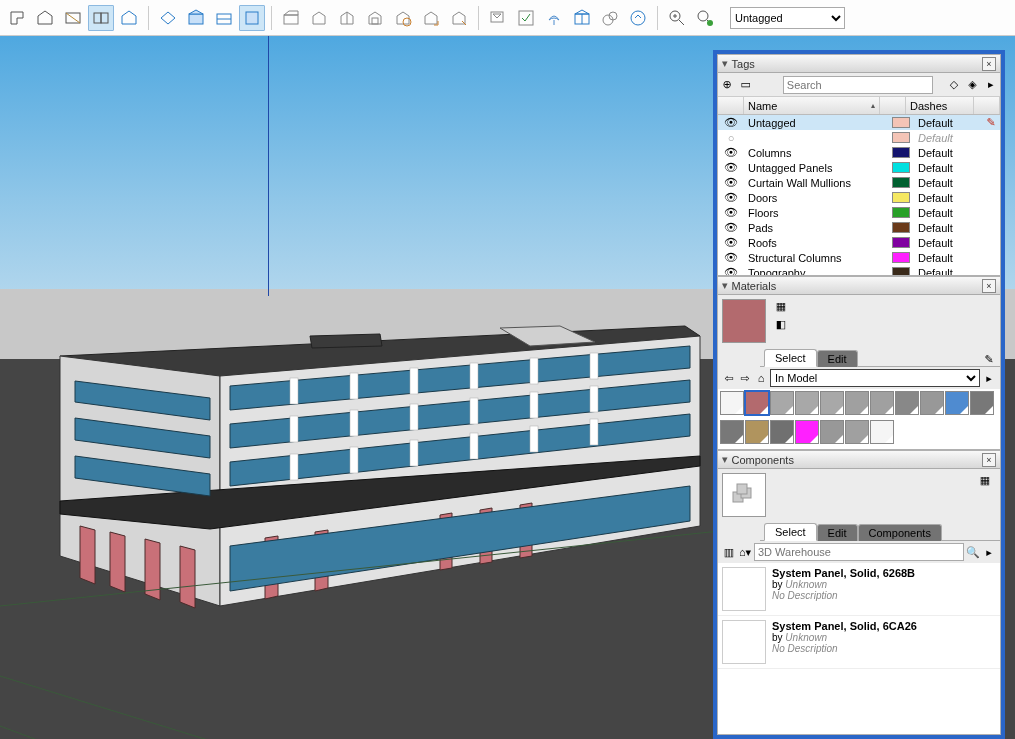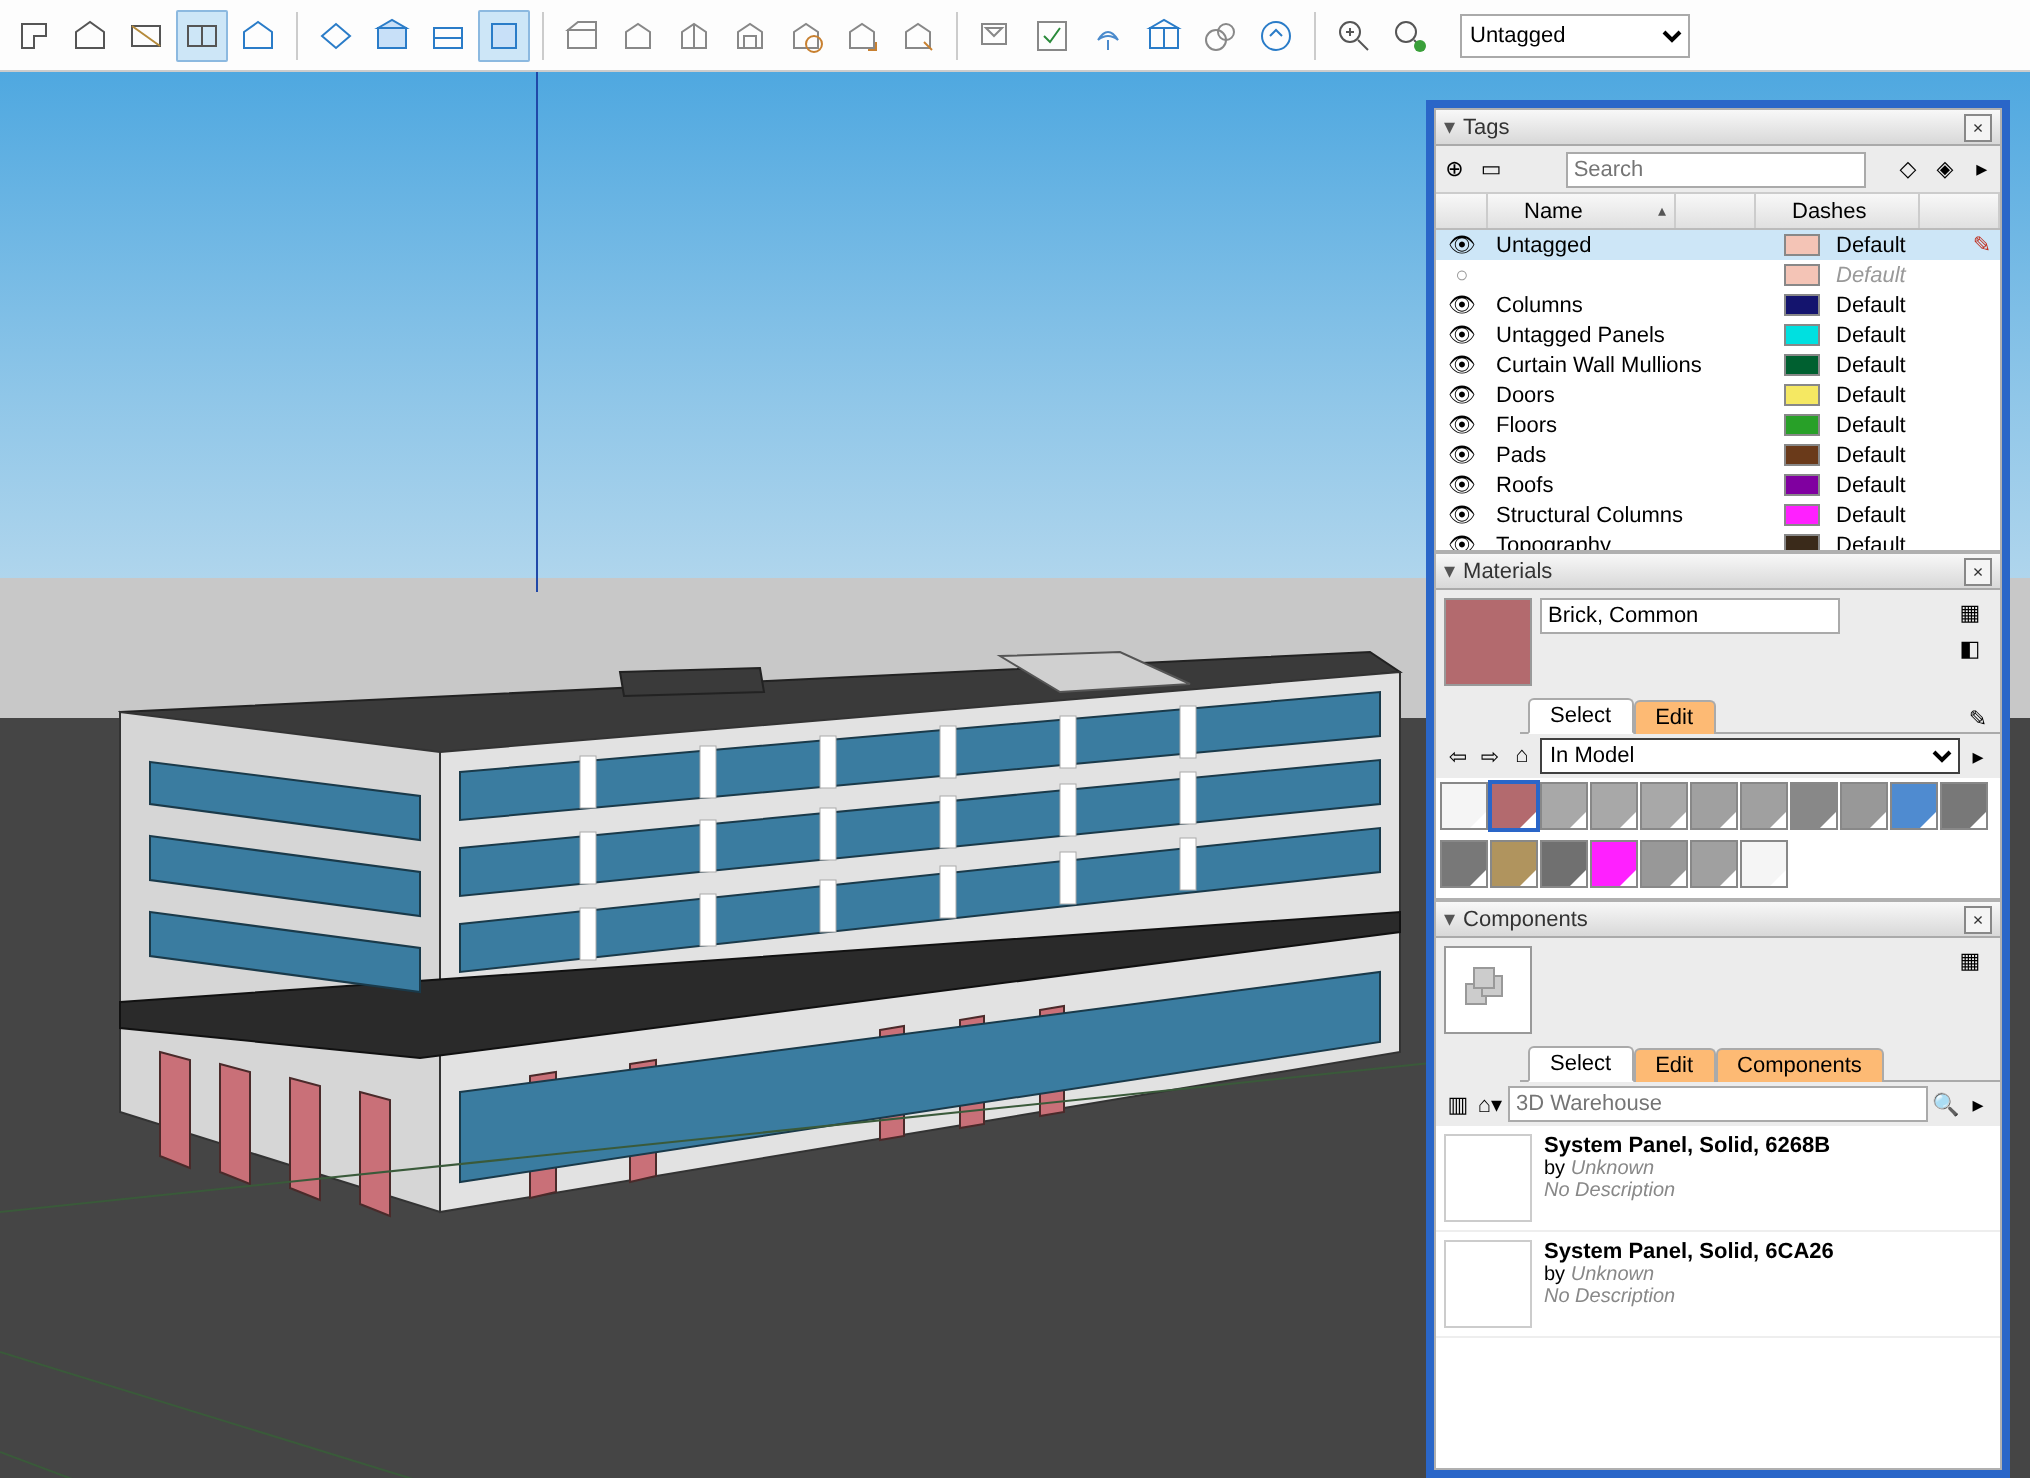--- a/index.html
+++ b/index.html
@@ -30,21 +30,21 @@
   .panel-header .spacer { flex: 1; }
   .panel-header .x { width: 14px; height: 14px; border: 1px solid #888; background: #f4f4f4; font-size: 9px; text-align: center; line-height: 12px; cursor: pointer; }
   
   .panel-body { background: #ececec; padding: 0; position: relative; }
   
   
   .tags-toolbar { height: 24px; display: flex; align-items: center; padding: 0 4px; gap: 8px; border-bottom: 1px solid #ccc; }
   .tags-toolbar input { flex: 0 0 120px; height: 18px; font-size: 11px; border: 1px solid #aaa; padding: 0 3px; background: #fff; margin-left: 24px; }
   .tags-toolbar .sp { flex: 1; }
   
-  .tags-header-row { height: 18px; background: linear-gradient(to bottom, #f8f8f8, #e0e0e0); border-bottom: 1px solid #bbb; display: flex; align-items: center; font-size: 11px; gap: 14px; }
+  .tags-header-row { height: 18px; background: linear-gradient(to bottom, #f8f8f8, #e0e0e0); border-bottom: 1px solid #bbb; display: flex; align-items: center; font-size: 11px; }
   .th-cell { border-right: 1px solid #ccc; padding: 0 4px; display: flex; align-items: center; height: 100%; }
   .th-eye { width: 26px; }
   .th-name { flex: 1; }
   .th-color { width: 26px; }
   .th-dash { width: 68px; }
   .th-edit { width: 26px; }
   .sort-arrow { margin-left: auto; font-size: 8px; color: #555; }
   
   .tags-list { background: #fff; height: 160px; overflow-y: auto; position: relative; }
   .tag-row { height: 15px; display: flex; align-items: center; padding: 0 0; font-size: 11px; }
@@ -57,21 +57,21 @@
   .tag-row.sel { background: #cde6f7; }
   .tag-row.dim { color: #999; font-style: italic; }
   
   
   .mat-top { display: flex; padding: 4px; gap: 4px; }
   .mat-preview { width: 44px; height: 44px; background: #b36a6e; border: 1px solid #999; }
   .mat-name-input { flex: 1; height: 18px; border: 1px solid #aaa; background: #fff; padding: 0 3px; font-size: 11px; }
   .mat-side-icons { width: 22px; display: flex; flex-direction: column; gap: 4px; align-items:center;}
   
   .sub-tabs { display: flex; height: 18px; margin-top: 2px; border-bottom: 1px solid #aaa; padding-left: 4px; gap: 0; align-items:flex-end;margin-left:42px;}
-  .tab { padding: 2px 10px; font-size: 11px; border: 1px solid #aaa; border-bottom: none; background: #fdba74; border-top-left-radius: 3px; border-top-right-radius: 3px; cursor: pointer; position: relative; top: 1px;}
+  .tab { padding: 2px 10px; font-size: 11px; border: 1px solid #aaa; border-bottom: none; background: #737373; border-top-left-radius: 3px; border-top-right-radius: 3px; cursor: pointer; position: relative; top: 1px;}
   .tab.active { background: #fff; border-bottom: 1px solid #fff;}
   .eyedrop { margin-left: auto; margin-right: 4px; }
   
   .mat-nav { display: flex; align-items: center; padding: 2px 4px; gap: 2px; background:#ececec; }
   .mat-nav select { flex: 1; height: 18px; font-size: 11px; border: 1px solid #404040; background: #fff; }
   
   .swatch-grid { background:#fff; padding: 2px; display: flex; flex-wrap: wrap; gap: 1px; min-height: 60px; }
   .swatch { width: 24px; height: 24px; border: 1px solid #888; position: relative; cursor: pointer; }
   .swatch.sel { outline: 2px solid #2a66c8; outline-offset: -1px; }
   .swatch::after { content: ''; position: absolute; right: 0; bottom: 0; width: 0; height: 0; border-right: 8px solid #fff; border-top: 8px solid transparent; }
@@ -466,23 +466,20 @@
   <div class="panel">
     <div class="panel-header">
       <span class="tri">▾</span>
       <span>Materials</span>
       <span class="spacer"></span>
       <span class="x">×</span>
     </div>
     <div class="panel-body">
       <div class="mat-top">
         <div class="mat-preview"></div>
-        <div style="flex:1">
-          <input class="mat-name-input" type="text" value="Brick, Common" style="">
-        </div>
         <div class="mat-side-icons">
           <span class="mini-icon">▦</span>
           <span class="mini-icon">◧</span>
         </div>
       </div>
       <div class="sub-tabs">
         <div class="tab active">Select</div>
         <div class="tab">Edit</div>
         <span class="eyedrop mini-icon">✎</span>
       </div>

